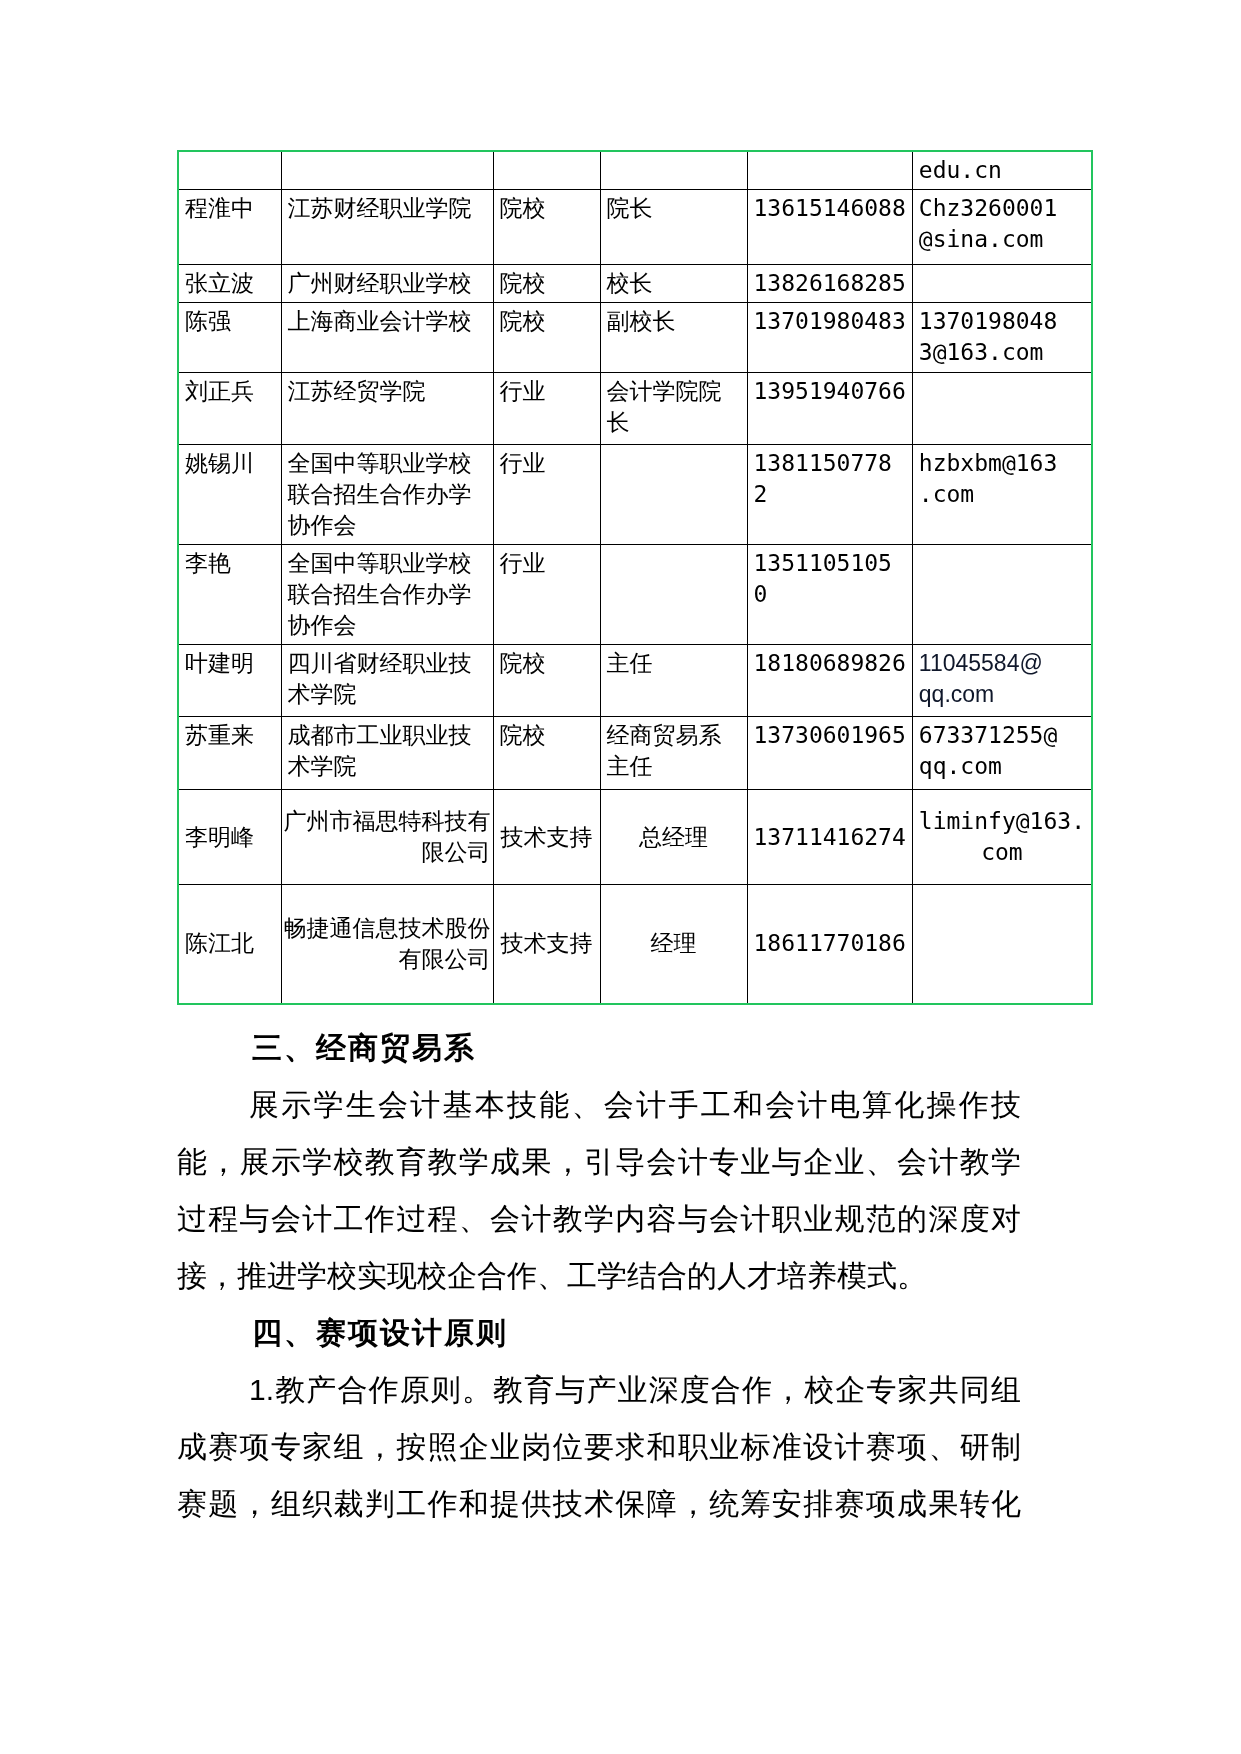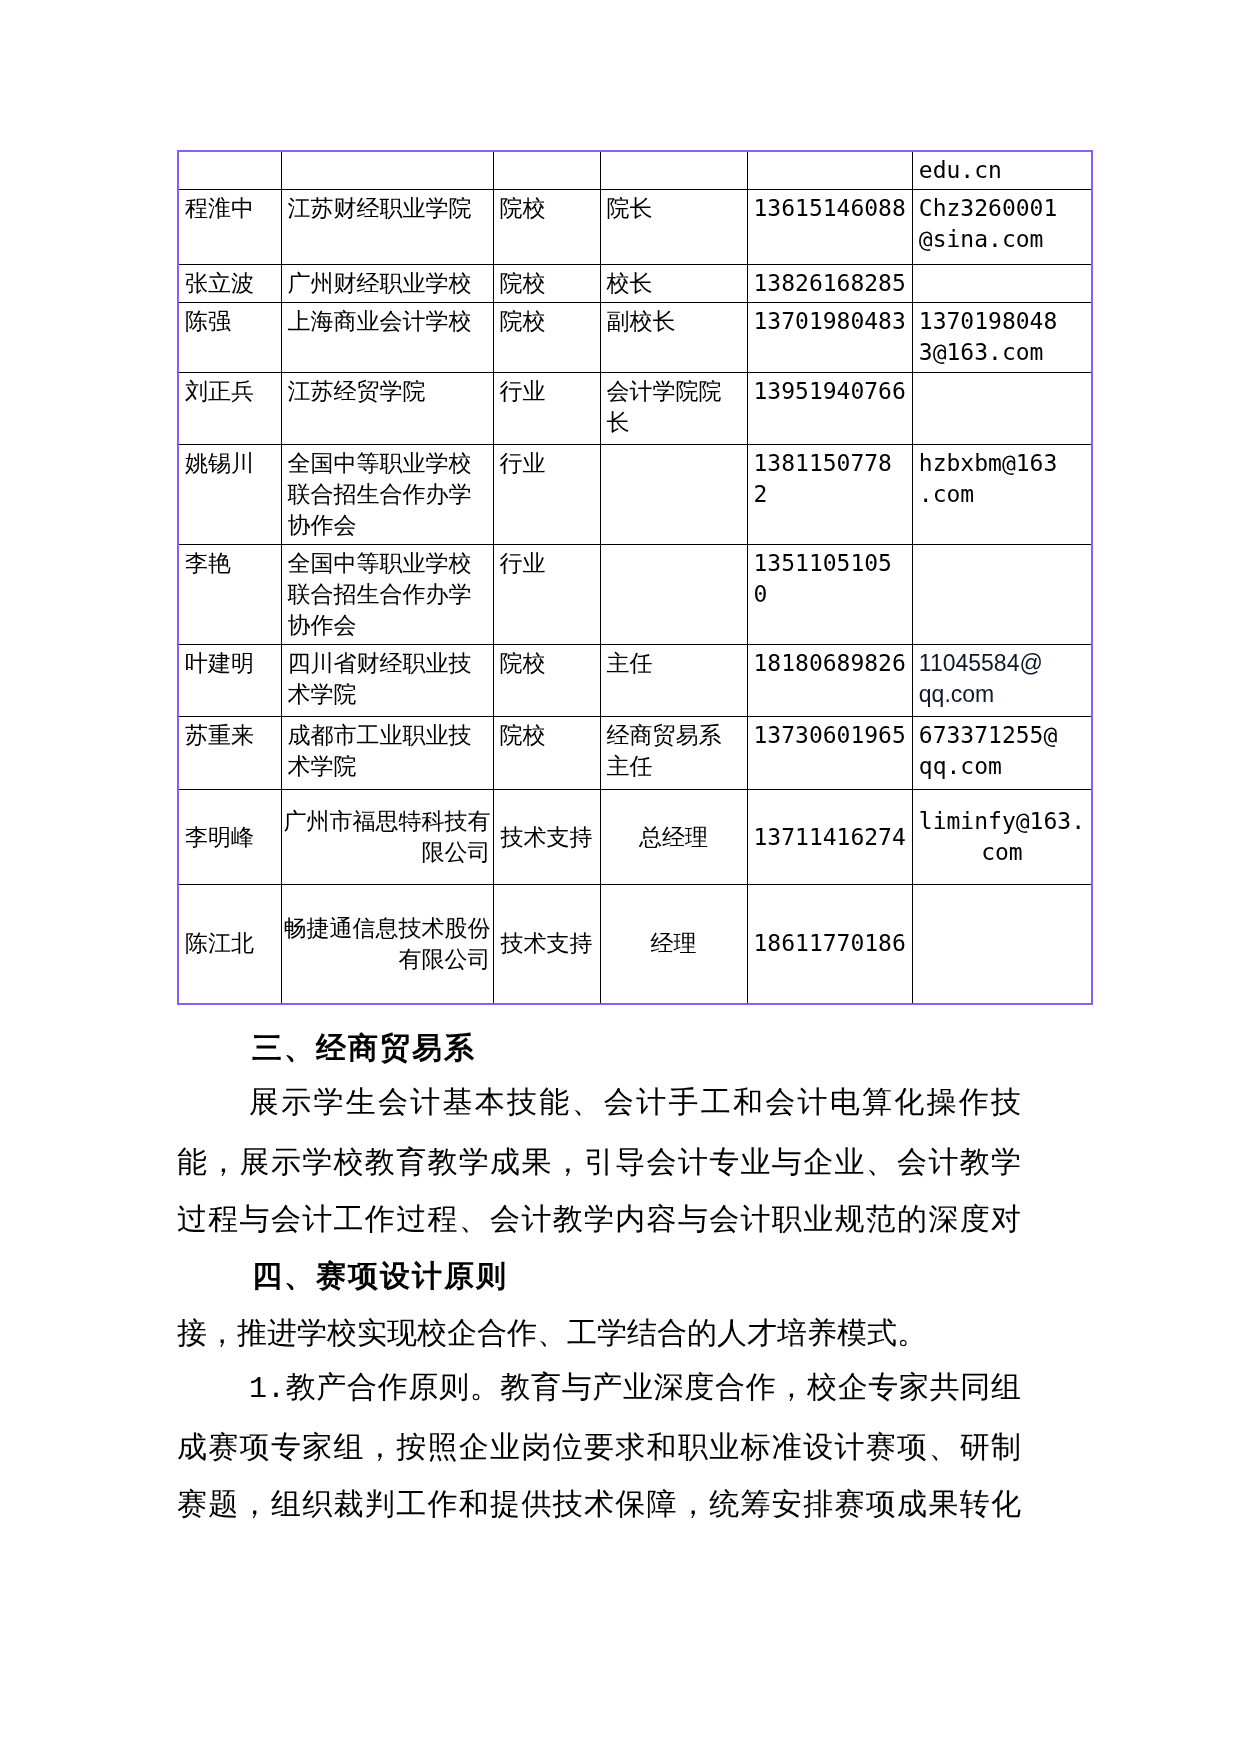--- a/index.html
+++ b/index.html
@@ -11,21 +11,21 @@
     font-family:"Liberation Sans", sans-serif;
     color:#000;
     overflow:hidden;
   }
   .content { padding-top:150px; padding-left:177px; }
 
   
   table.experts {
     border-collapse:collapse;
     table-layout:fixed;
-    border:2px solid #8b5cf6;
+    border:2px solid #22c55e;
   }
   table.experts td {
     border:1px solid #000;
     vertical-align:top;
     padding:3px 6px;
     font-size:23px;
     line-height:31px;
     white-space:pre;
     overflow:hidden;
   }
@@ -46,21 +46,21 @@
   }
 
   
   .doc-body { width:844px; margin-top:14px; }
   .line {
     font-size:30px;
     line-height:57px;
     color:#000;
   }
   .line.justify { text-align:justify; text-align-last:justify; }
-  .line.indent { padding-left:72px;font-family:Liberation Mono, monospace; }
+  .line.indent { padding-left:72px; }
   .line.heading {
     font-weight:700;
     padding-left:75px;
     letter-spacing:2px;
   }
 </style>
 </head>
 <body>
 
 <div class="page">
@@ -183,22 +183,22 @@
           <td class="c-email mono"></td>
         </tr>
       </tbody>
     </table>
 
     <div class="doc-body">
       <div class="line heading">三、经商贸易系</div>
       <div class="line justify indent">展示学生会计基本技能、会计手工和会计电算化操作技</div>
       <div class="line justify">能，展示学校教育教学成果，引导会计专业与企业、会计教学</div>
       <div class="line justify">过程与会计工作过程、会计教学内容与会计职业规范的深度对</div>
+      <div class="line">接，推进学校实现校企合作、工学结合的人才培养模式。</div>
+
       <div class="line heading">四、赛项设计原则</div>
-
-      <div class="line">接，推进学校实现校企合作、工学结合的人才培养模式。</div>
       <div class="line justify indent">1.教产合作原则。教育与产业深度合作，校企专家共同组</div>
       <div class="line justify">成赛项专家组，按照企业岗位要求和职业标准设计赛项、研制</div>
       <div class="line justify">赛题，组织裁判工作和提供技术保障，统筹安排赛项成果转化</div>
     </div>
 
   </div>
 </div>
 
 </body></html>

